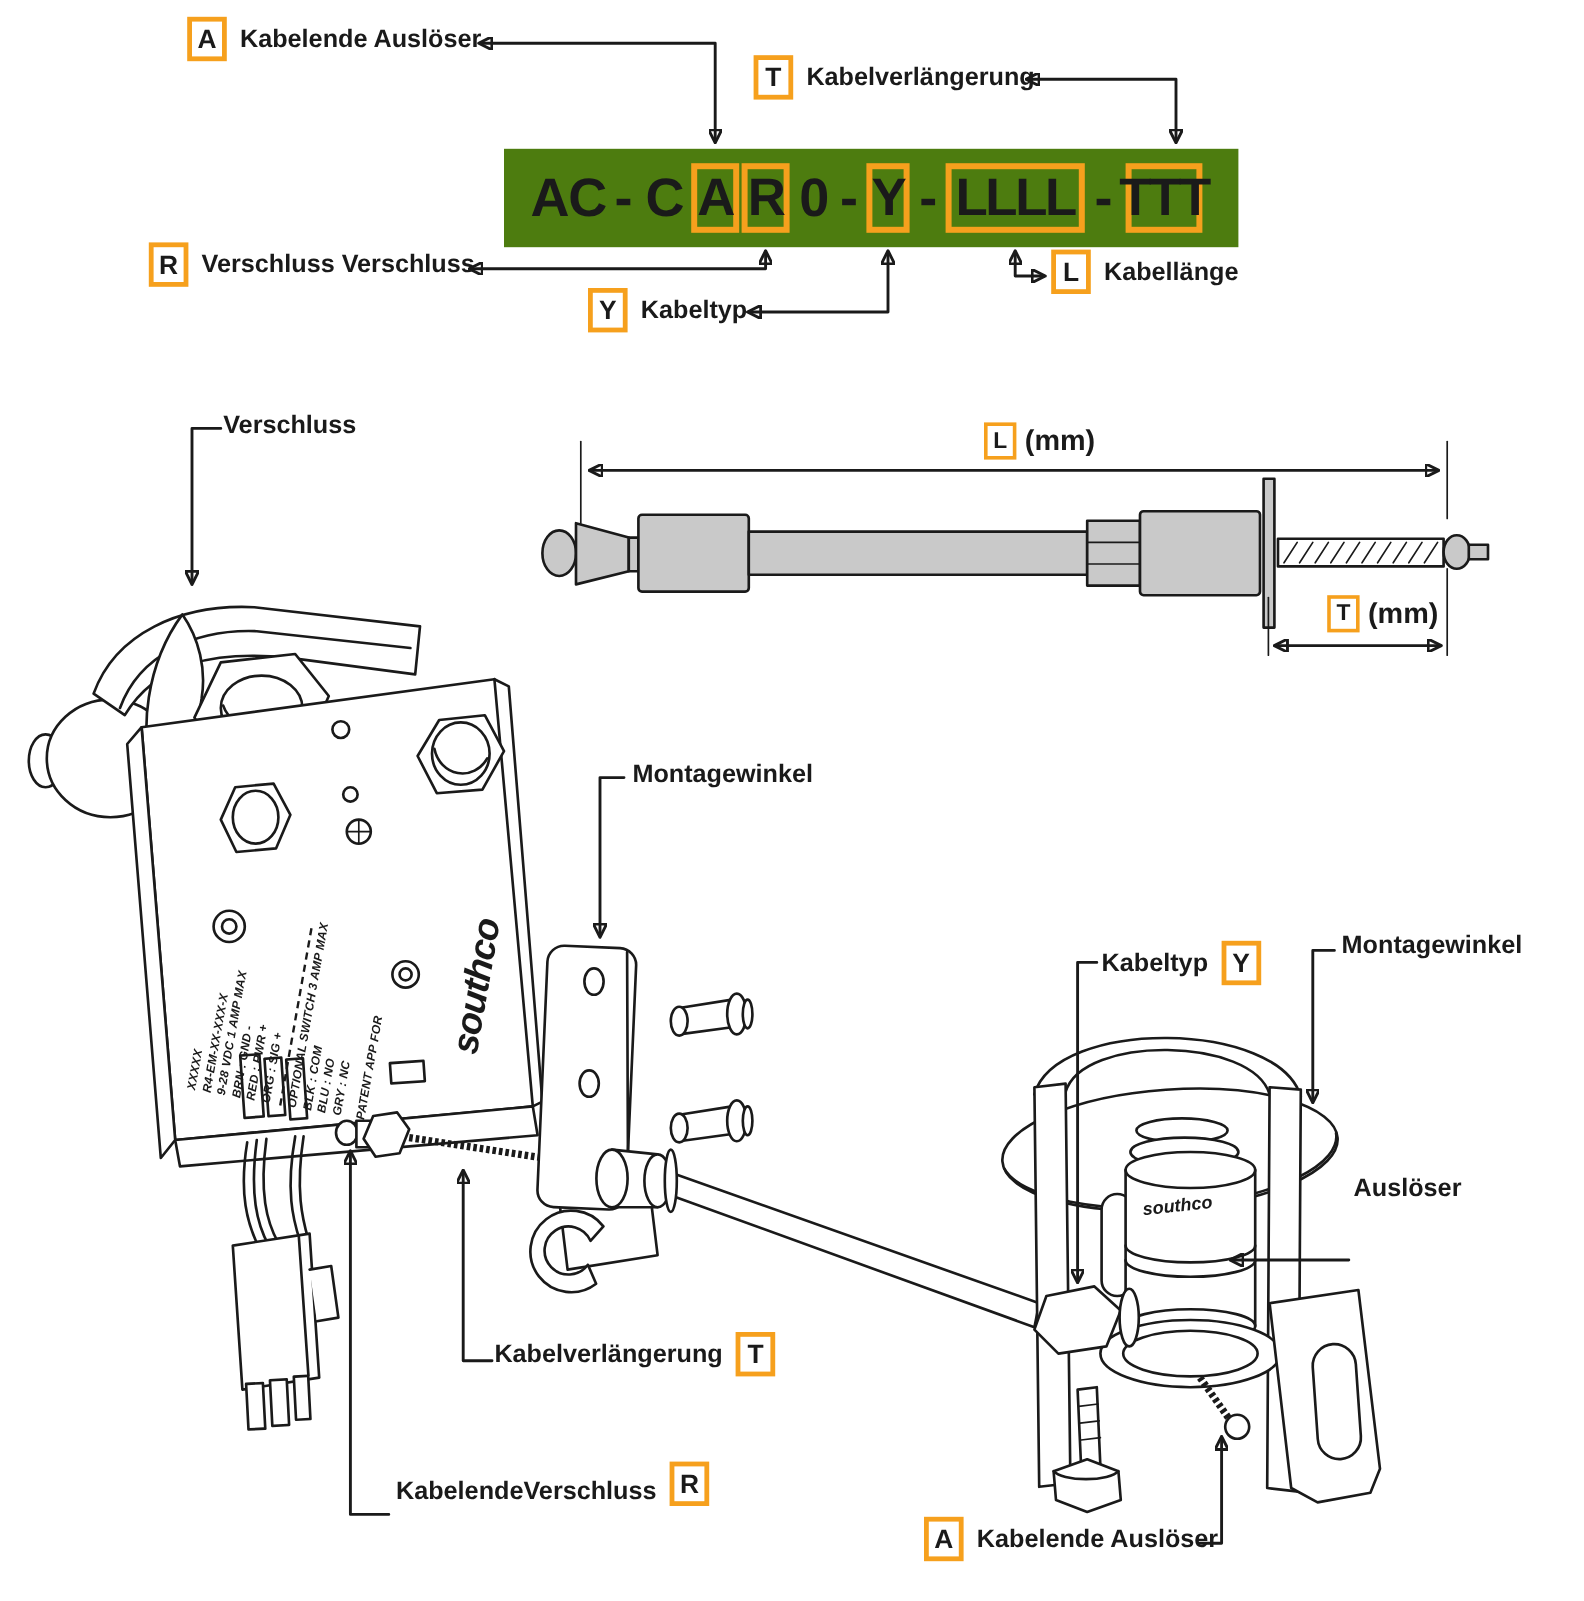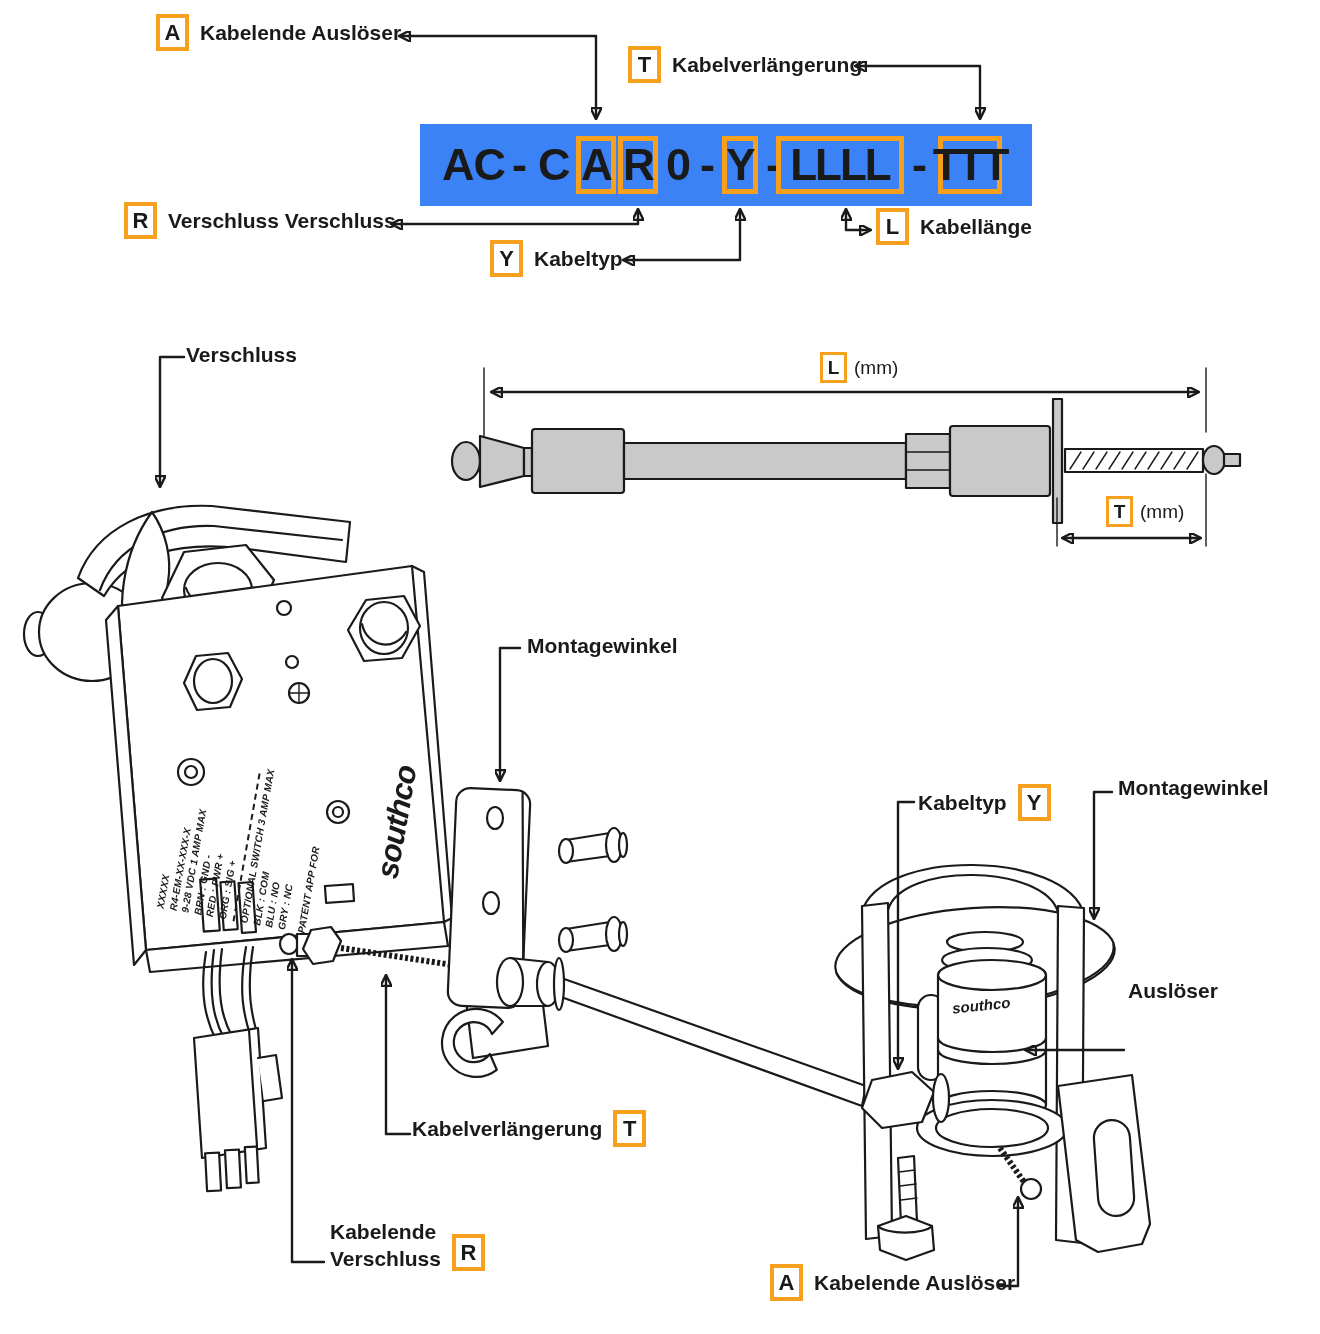--- a/index.html
+++ b/index.html
@@ -12,42 +12,42 @@
   #art .thin{stroke-width:1.4;}
   #art .ld{stroke-width:2.4;}
   #art .dash{stroke-width:6;stroke-dasharray:3 2.4;stroke-linecap:butt;}
 
   .lbl{position:absolute;z-index:5;display:flex;align-items:center;gap:11px;
        font-weight:bold;font-size:21px;white-space:nowrap;}
   .tag{display:inline-flex;align-items:center;justify-content:center;
        box-sizing:border-box;width:33px;height:37px;border:4px solid #F6A01D;
        background:#fff;font-weight:bold;font-size:22px;color:#1a1a1a;}
   .tag.sm{width:27px;height:31px;border-width:3px;font-size:19px;}
-  .unit{font-weight:normal;font-size:19px;}
+  .unit{font-weight:bold;font-size:24px;}
 
   #code-strip{position:absolute;left:420px;top:124px;width:612px;height:82px;
-              background:#3b82f6;z-index:2;}
+              background:#4d7c0f;z-index:2;}
   .cseg{position:absolute;top:50%;transform:translateY(-50%);
         font-size:45px;font-weight:bold;letter-spacing:-1px;}
   .cbox{position:absolute;top:12px;height:58px;box-sizing:border-box;
         border:5px solid #F6A01D;display:flex;align-items:center;justify-content:center;
         font-size:44px;font-weight:bold;letter-spacing:-2px;}
 
   #latch-text{position:absolute;left:128px;top:720px;width:250px;z-index:4;
               transform:rotate(-80deg);font-size:10px;line-height:12.5px;
               font-weight:bold;font-style:italic;letter-spacing:.2px;}
   #latch-text .div{width:150px;border-top:2px dashed #1a1a1a;margin:4px 0;}
   #latch-text .gap{height:8px;}
   #southco-latch{position:absolute;left:322px;top:804px;width:150px;z-index:4;
                  transform:rotate(-80deg);font-size:31px;font-weight:bold;
                  font-style:italic;letter-spacing:-1px;text-align:center;}
   #southco-act{position:absolute;left:952px;top:995px;width:90px;z-index:4;
                transform:rotate(-6deg);font-size:15px;font-weight:bold;
                font-style:italic;letter-spacing:0px;}
-  .twoline{display:flex;flex-direction:column;line-height:27px;}
+  .twoline{display:flex;flex-direction:row;line-height:27px;}
 </style>
 </head>
 <body>
 
 <div id="canvas">
 
 <svg id="art" width="1320" height="1334" viewBox="0 0 1320 1334">
   <defs>
     <marker id="ah" viewBox="0 0 10 10" refX="9" refY="5" markerWidth="13" markerHeight="11" orient="auto-start-reverse" markerUnits="userSpaceOnUse">
       <path d="M0,0 L10,5 L0,10 Z" fill="#1a1a1a" stroke="none"></path>
@@ -248,21 +248,21 @@
 <div id="code-strip">
   <span class="cseg" style="left:22px">AC</span>
   <span class="cseg" style="left:92px">-</span>
   <span class="cseg" style="left:118px">C</span>
   <span class="cbox" style="left:156px;width:40px">A</span>
   <span class="cbox" style="left:198px;width:40px">R</span>
   <span class="cseg" style="left:246px">0</span>
   <span class="cseg" style="left:280px">-</span>
   <span class="cbox" style="left:302px;width:36px">Y</span>
   <span class="cseg" style="left:346px">-</span>
-  <span class="cbox" style="left:356px;width:128px">LLLL</span>
+  <span class="cbox" style="left:368px;width:116px">LLLL</span>
   <span class="cseg" style="left:492px">-</span>
   <span class="cbox" style="left:518px;width:64px">TTT</span>
 </div>
 
 <div class="lbl" style="left:156px;top:14px">
   <span class="tag">A</span>
   <span>Kabelende Auslöser</span>
 </div>
 
 <div class="lbl" style="left:628px;top:46px">

